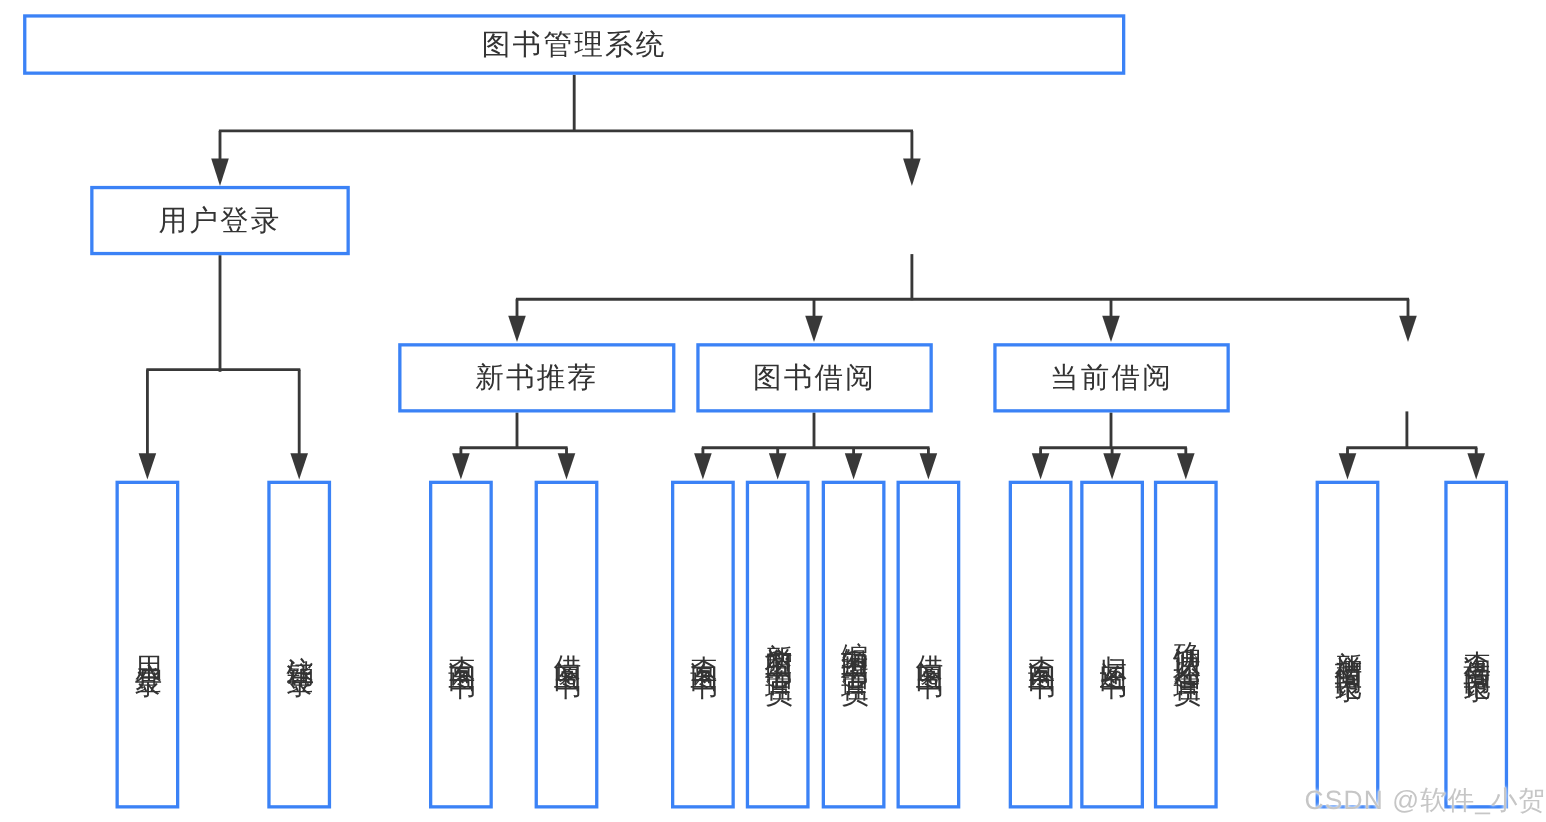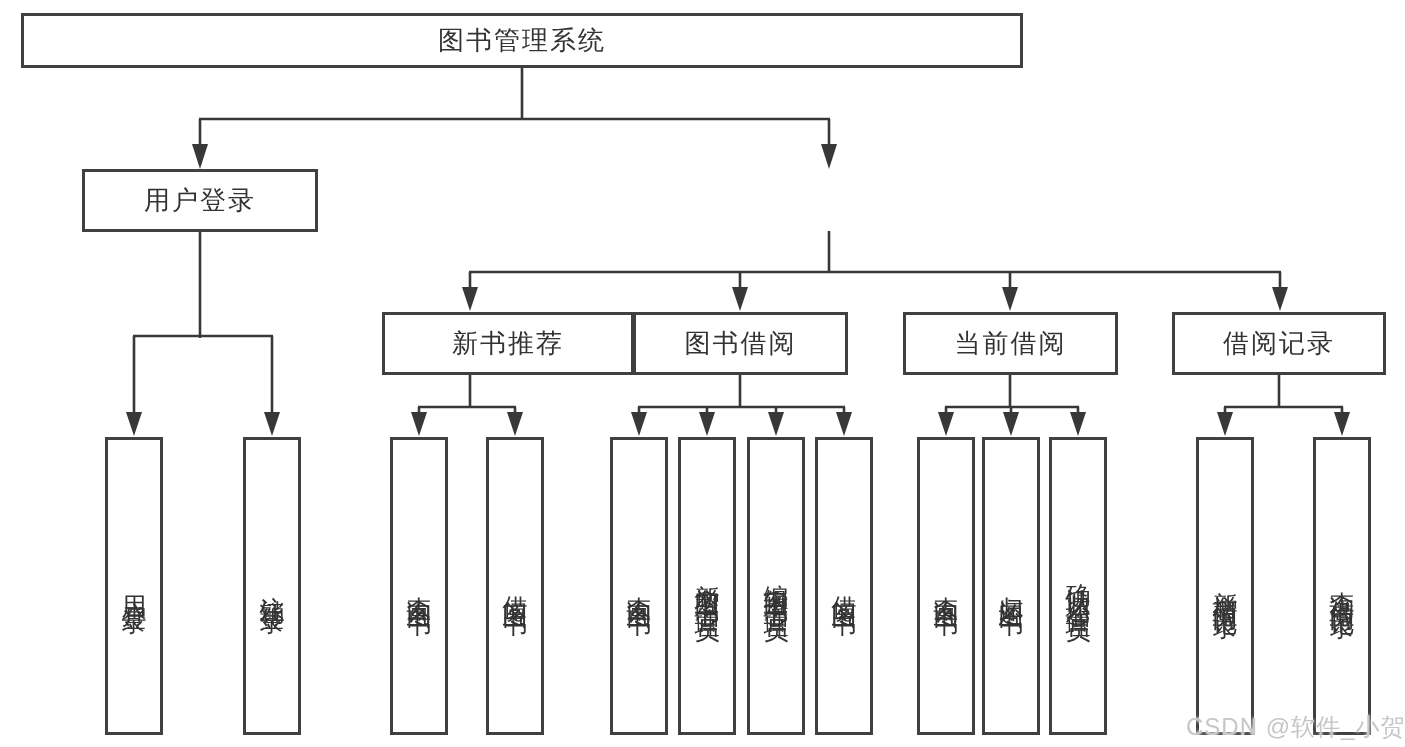--- a/index.html
+++ b/index.html
@@ -20,21 +20,21 @@
     left: 0;
     top: 0;
     width: 1405px;
     height: 747px;
     z-index: 1;
   }
   .node {
     position: absolute;
     box-sizing: border-box;
     background: #ffffff;
-    border: 3px solid #404040;
+    border: 3px solid #3b82f6;
     color: #333333;
     display: flex;
     align-items: center;
     justify-content: center;
     z-index: 2;
   }
   .node .h-label {
     font-size: 26px;
     letter-spacing: 2px;
     white-space: nowrap;
@@ -138,32 +138,29 @@
   </svg>
 
   <div class="node" style="left:21px; top:13px; width:1002px; height:55px;">
     <span class="h-label">图书管理系统</span>
   </div>
 
   <div class="node" style="left:82px; top:169px; width:236px; height:63px;">
     <span class="h-label">用户登录</span>
   </div>
 
-  <div class="node" style="left:362px; top:312px; width:252px; height:63px;margin-left:20px;">
+  <div class="node" style="left:362px; top:312px; width:252px; height:63px;">
     <span class="h-label">新书推荐</span>
   </div>
   <div class="node" style="left:903px; top:312px; width:215px; height:63px;">
     <span class="h-label">当前借阅</span>
   </div>
   <div class="node" style="left:633px; top:312px; width:215px; height:63px;">
     <span class="h-label">图书借阅</span>
   </div>
-  <div class="node" style="left:1172px; top:312px; width:214px; height:63px;">
-    <span class="h-label">借阅记录</span>
-  </div>
 
   <div class="node leaf" style="left:105px;">
     <span class="v-label">用户登录</span>
   </div>
   <div class="node leaf" style="left:243px;">
     <span class="v-label">注销登录</span>
   </div>
 
   <div class="node leaf" style="left:390px;">
     <span class="v-label">查询图书</span>

